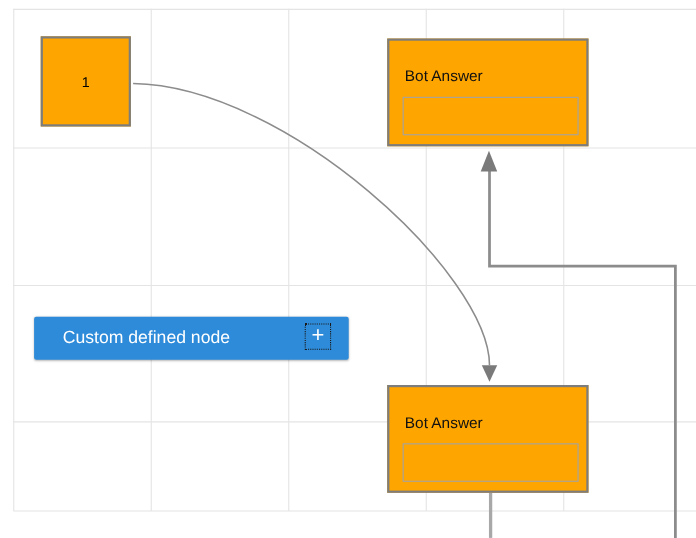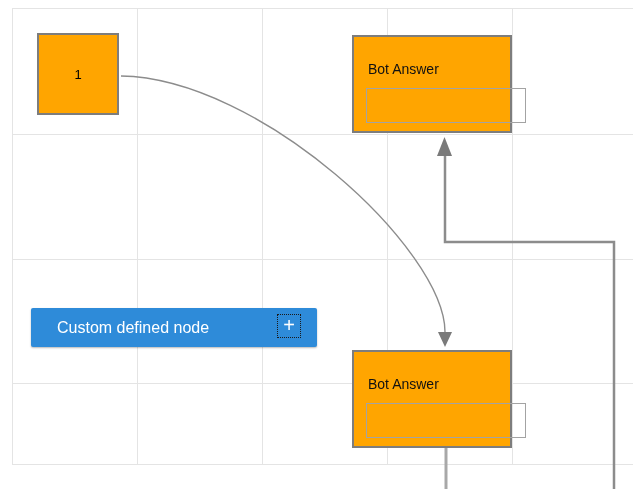--- a/index.html
+++ b/index.html
@@ -18,39 +18,39 @@
     position: absolute;
     box-sizing: border-box;
     background: #FFA500;
     border: 2px solid #7d7d7d;
   }
   .node-small {
     left: 37px; top: 33px; width: 82px; height: 82px;
     display: flex; align-items: center; justify-content: center;
     font-size: 13px; color: #000;
   }
-  .bot-node { width: 160px; height: 98px; }
+  .bot-node { width: 183px; height: 98px; }
   .bot-node.top { left: 352px; top: 35px; }
   .bot-node.bottom { left: 352px; top: 350px; }
   .bot-title {
     position: absolute; left: 14px; top: 24px;
     font-size: 14px; color: #111; white-space: nowrap;
   }
   .bot-input {
     position: absolute; left: 12px; top: 51px;
     width: 160px; height: 35px;
     box-sizing: border-box;
     border: 1px solid #a3a3a3;
     background: transparent;
   }
 
   
   .palette {
     position: absolute;
-    left: 31px; top: 308px;
+    left: 31px; top: 288px;
     width: 286px; height: 39px;
     background: #2E8BD9;
     border-radius: 2px;
     box-shadow: 0 1px 2px rgba(0,0,0,0.28);
     display: flex; align-items: center;
   }
   .palette-label {
     margin-left: 26px;
     color: #ffffff;
     font-size: 16px;

